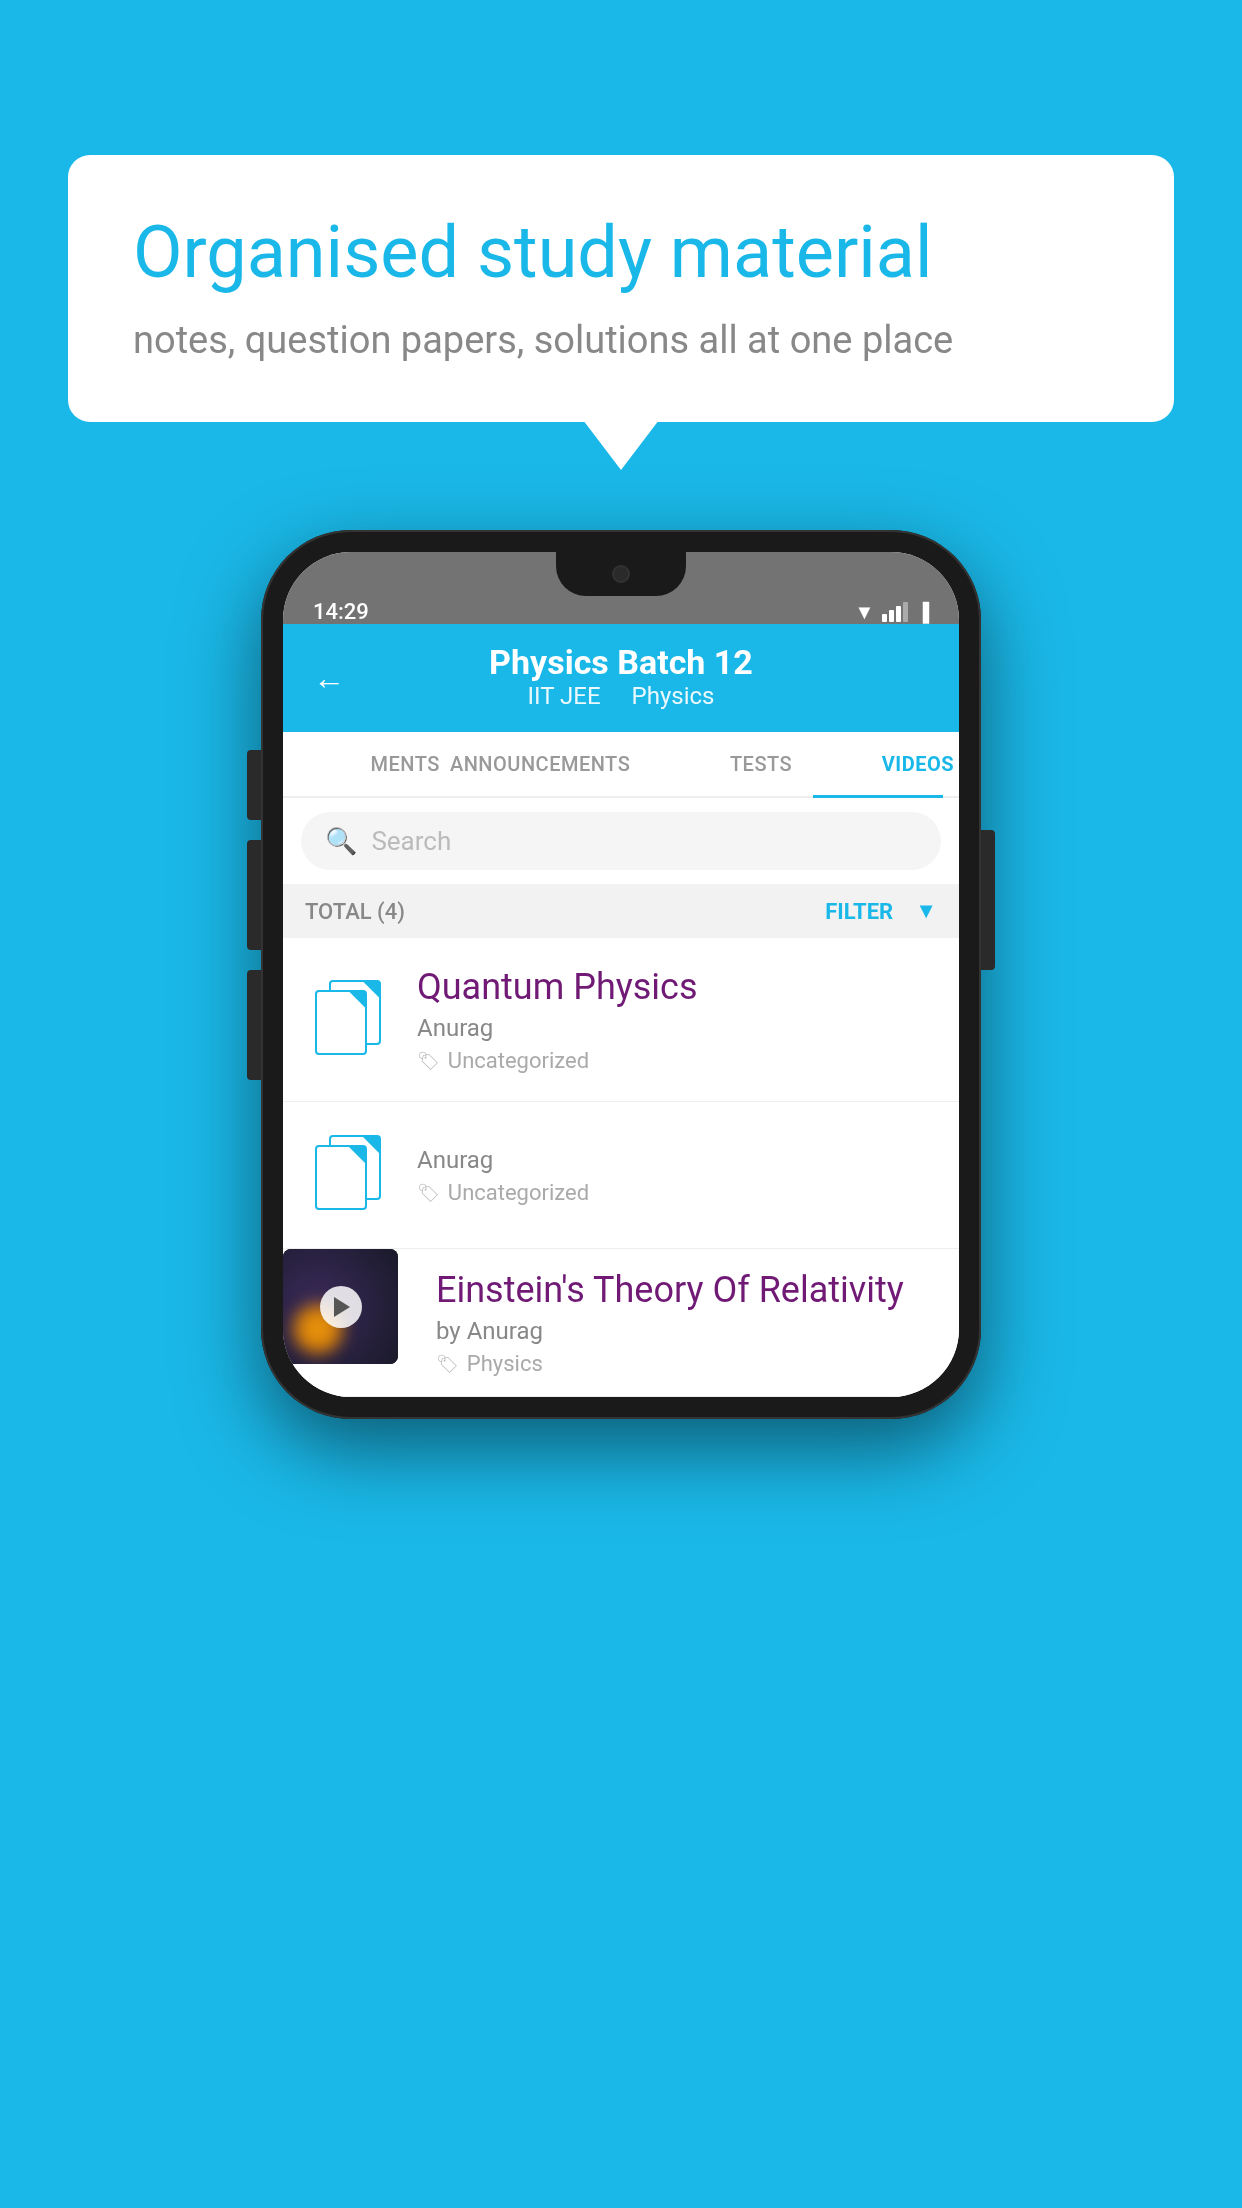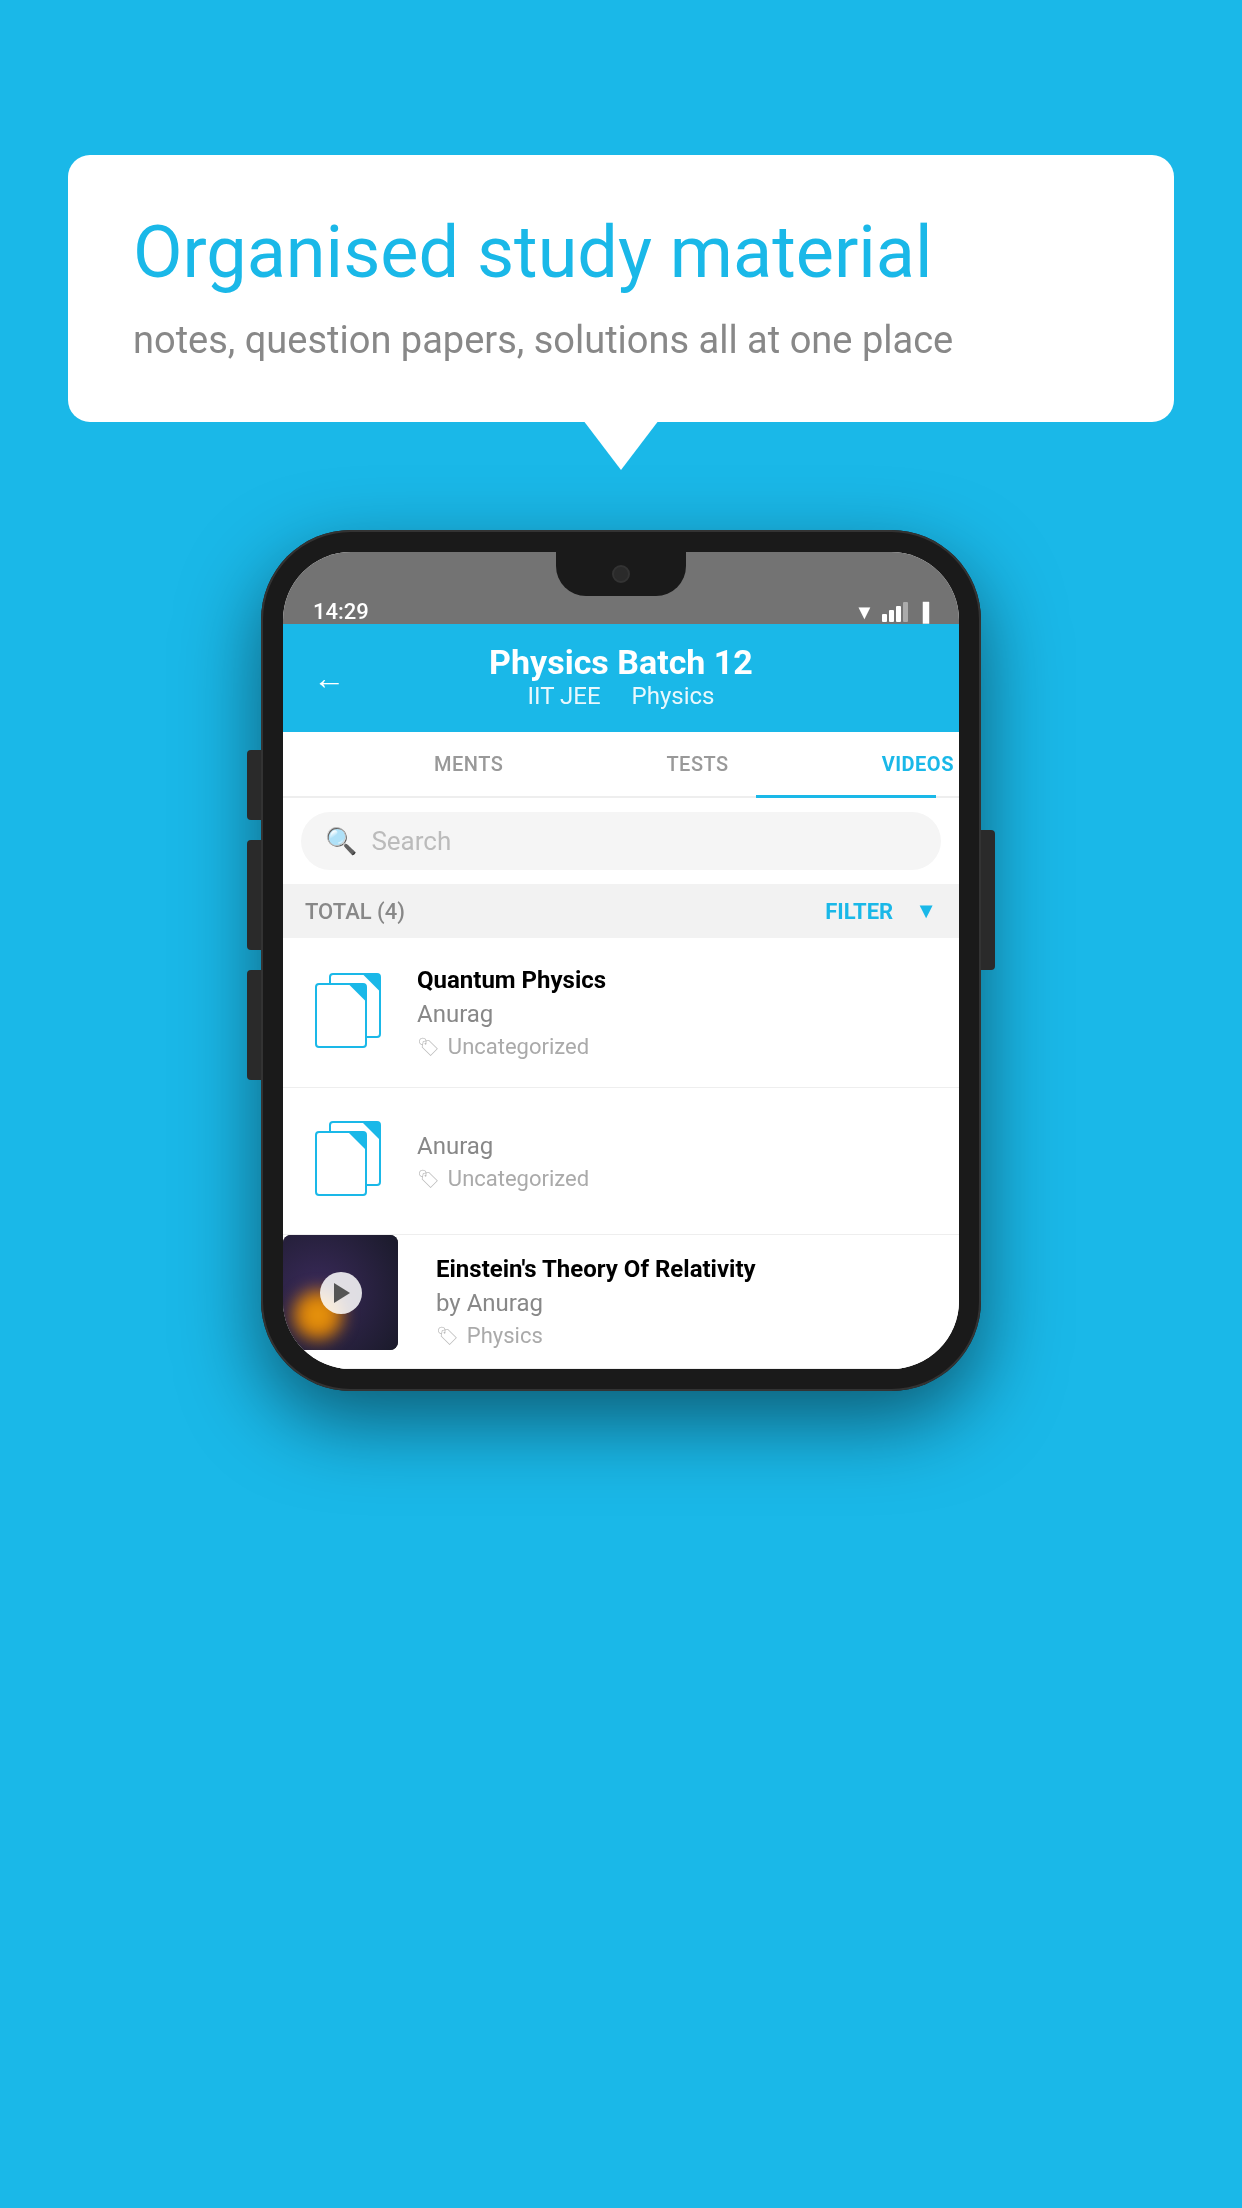--- a/index.html
+++ b/index.html
@@ -368,23 +368,23 @@
       width: 16px;
       height: 16px;
       background: #1AB8E8;
       clip-path: polygon(0 0, 100% 100%, 100% 0);
     }
 
     .video-info {
       flex: 1;
     }
     .video-title {
-      font-size: 24px;
-      color: #000000;
-      font-weight: 700;
+      font-size: 36px;
+      color: #701a75;
+      font-weight: 400;
       margin-bottom: 6px;
     }
     .video-author {
       font-size: 24px;
       color: #888;
       margin-bottom: 6px;
     }
     .video-tag {
       display: flex;
       align-items: center;
@@ -434,20 +434,21 @@
         <span class="back-arrow">←</span>
         <div class="header-title">Physics Batch 12</div>
         <div class="header-subtitle">
           <span>IIT JEE</span>
           <span>Physics</span>
         </div>
       </div>
 
       <div class="tab-bar">
         <div class="tab-item">MENTS</div>
+        <div class="tab-item">ANNOUNCEMENTS</div>
         <div class="tab-item">TESTS</div>
         <div class="tab-item active">VIDEOS</div>
       </div>
 
       <div class="search-container">
         <div class="search-bar">
           <span class="search-icon-svg">🔍</span>
           <span class="search-text">Search</span>
         </div>
       </div>

